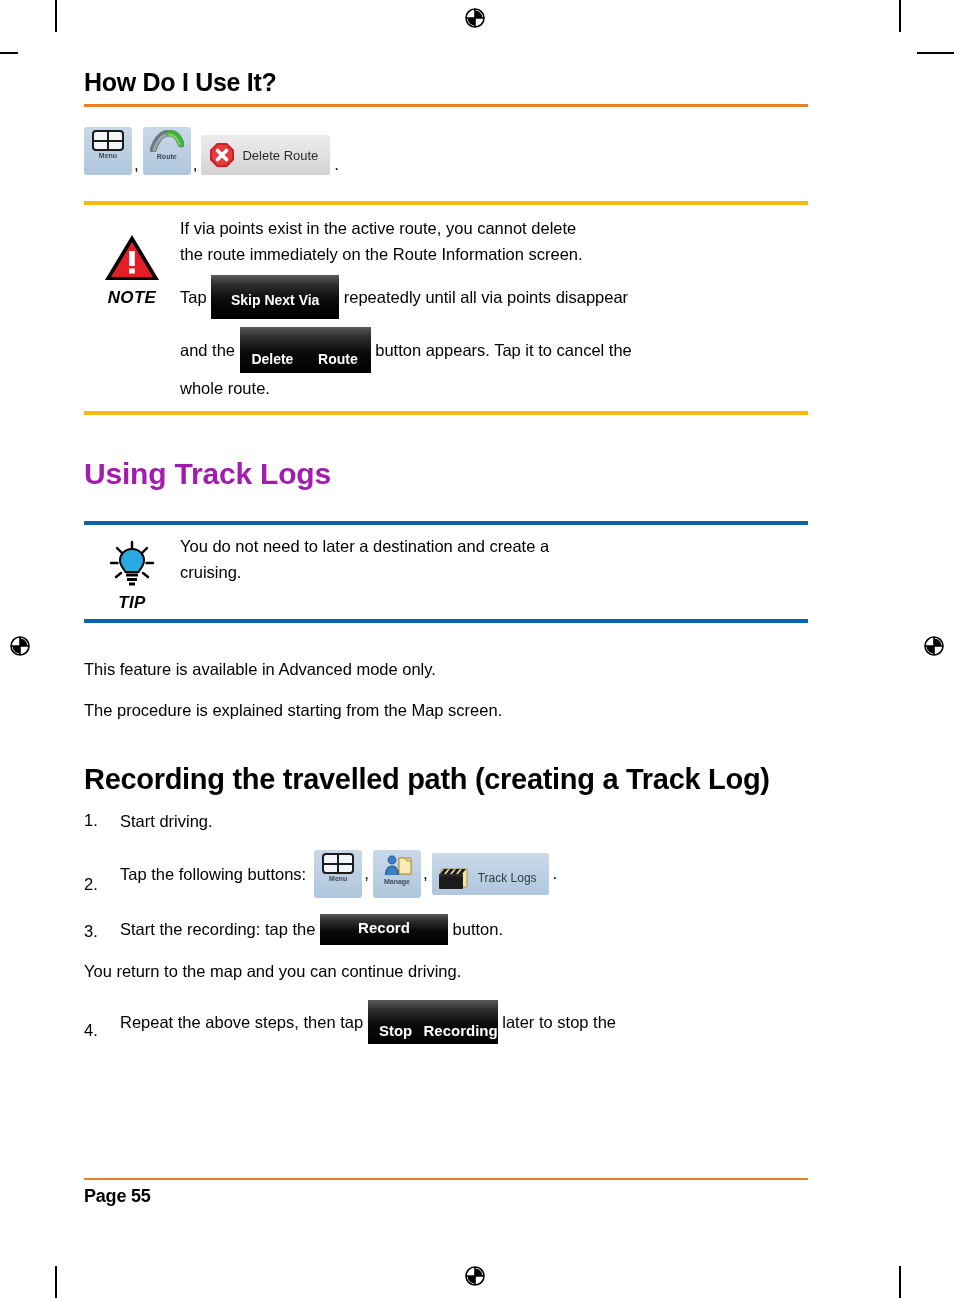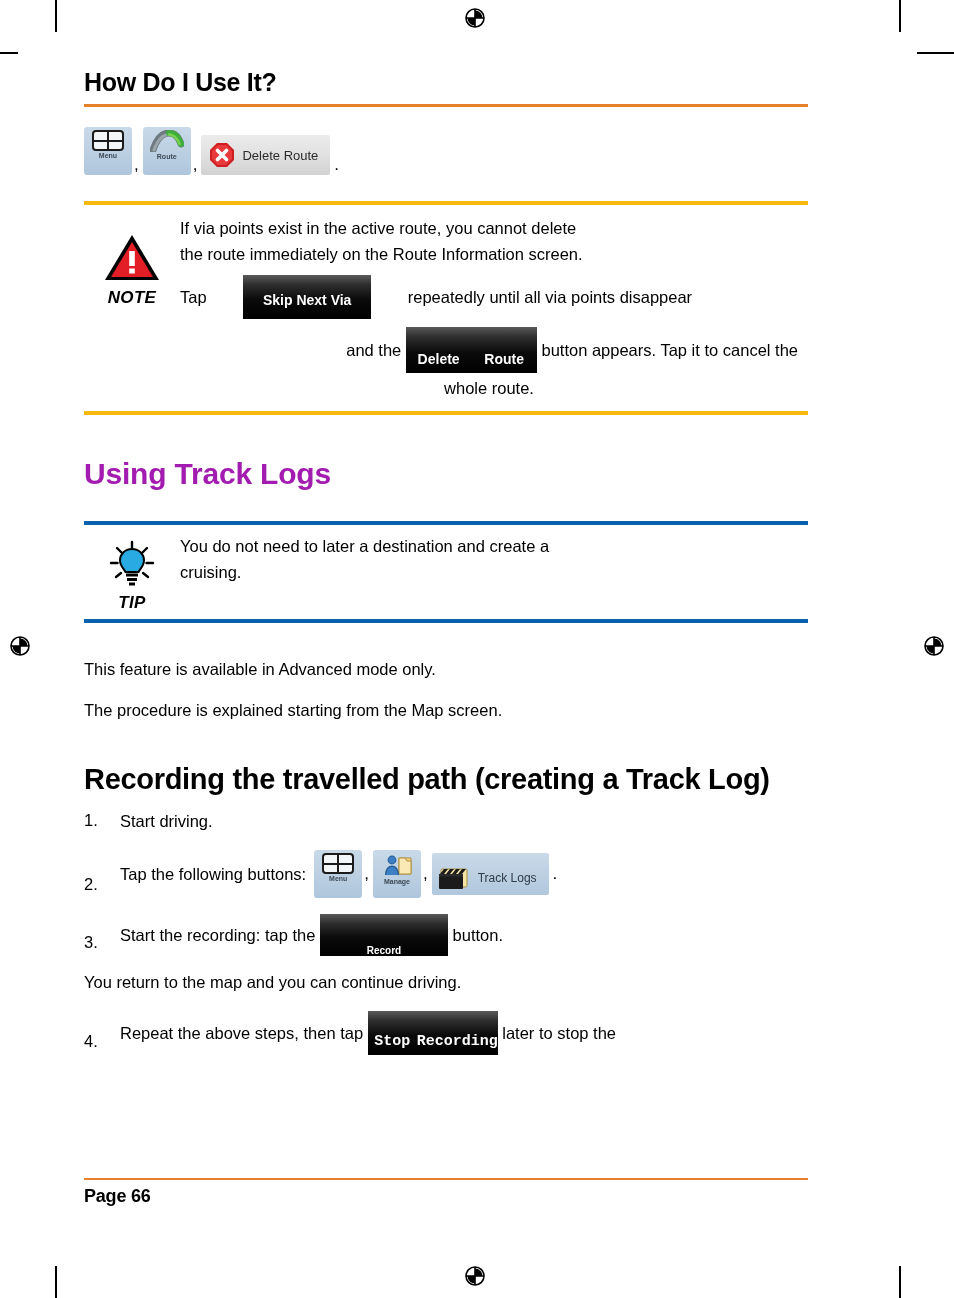--- a/index.html
+++ b/index.html
@@ -155,22 +155,22 @@
     font-weight: bold;
     font-family: "Liberation Sans", sans-serif;
     text-align: center;
     line-height: 1.0;
     vertical-align: middle;
     box-sizing: border-box;
   }
   .dark-btn span { display: block; width: 100%; }
   .dark-skip   { width: 128px; height: 44px; font-size: 14px; padding-bottom: 12px; }
   .dark-delete { width: 131px; height: 46px; font-size: 14px; padding-bottom: 6px; line-height: 1.15; }
-  .dark-record { width: 128px; height: 42px; font-size: 10px; }
-  .dark-stop   { width: 130px; height: 44px; font-size: 15px; padding-bottom: 5px; line-height: 1.1; font-family: Liberation Mono, monospace; }
+  .dark-record { width: 128px; height: 31px; font-size: 15px; padding-bottom: 10px; }
+  .dark-stop   { width: 130px; height: 44px; font-size: 15px; padding-bottom: 5px; line-height: 1.1; }
 
   
   .callout {
     margin-top: 26px;
     width: 100%;
     box-sizing: border-box;
   }
   .callout .bar-top, .callout .bar-bottom { height: 4px; width: 100%; }
   .callout-note .bar-top, .callout-note .bar-bottom { background: #F9B80E; }
   .callout-tip .bar-top, .callout-tip .bar-bottom { background: #0B62AC; }
@@ -350,38 +350,38 @@
           <polygon points="29,9 50,44 8,44" fill="#E31E26"></polygon>
           <rect x="26.2" y="18" width="5.6" height="15" fill="#ffffff"></rect>
           <rect x="26.2" y="35.5" width="5.6" height="5" fill="#ffffff"></rect>
         </svg>
         <div class="icon-label">NOTE</div>
       </div>
       <div class="callout-text">
         <p>If via points exist in the active route, you cannot delete</p>
         <p>the route immediately on the Route Information screen.</p>
 
-        <div class="line-with-btn" style="margin-top:8px;gap:32px;">
+        <div class="line-with-btn" style="margin-top:8px;">
           <span class="inline-txt">Tap </span>
           <span class="dark-btn dark-skip">
             <span>Skip Next Via</span>
           </span>
           <span class="inline-txt"> repeatedly until all via points disappear</span>
         </div>
 
-        <div class="line-with-btn" style="margin-top:8px;justify-content:flex-end;">
+        <div class="line-with-btn" style="margin-top:8px;">
           <span class="inline-txt">and the </span>
           <span class="dark-btn dark-delete">
             <span>Delete</span>
             <span>Route</span>
           </span>
           <span class="inline-txt"> button appears. Tap it to cancel the</span>
         </div>
 
-        <p style="margin-top:2px;text-align:center;">whole route.</p>
+        <p style="margin-top:2px;">whole route.</p>
       </div>
     </div>
     <div class="bar-bottom"></div>
   </div>
 
   <h1 class="section-title">Using Track Logs</h1>
 
   <div class="callout callout-tip" style="margin-top:30px;">
     <div class="bar-top"></div>
     <div class="callout-body" style="padding:8px 0 6px 0;">
@@ -485,14 +485,14 @@
         <span>Recording</span>
       </span>
       <span class="inline-txt"> later to stop the</span>
     </span>
   </div>
 
 </div>
 
 <div class="footer">
   <div class="rule-orange"></div>
-  <div class="page-num">Page 66</div>
+  <div class="page-num">Page 55</div>
 </div>
 
 </body></html>

